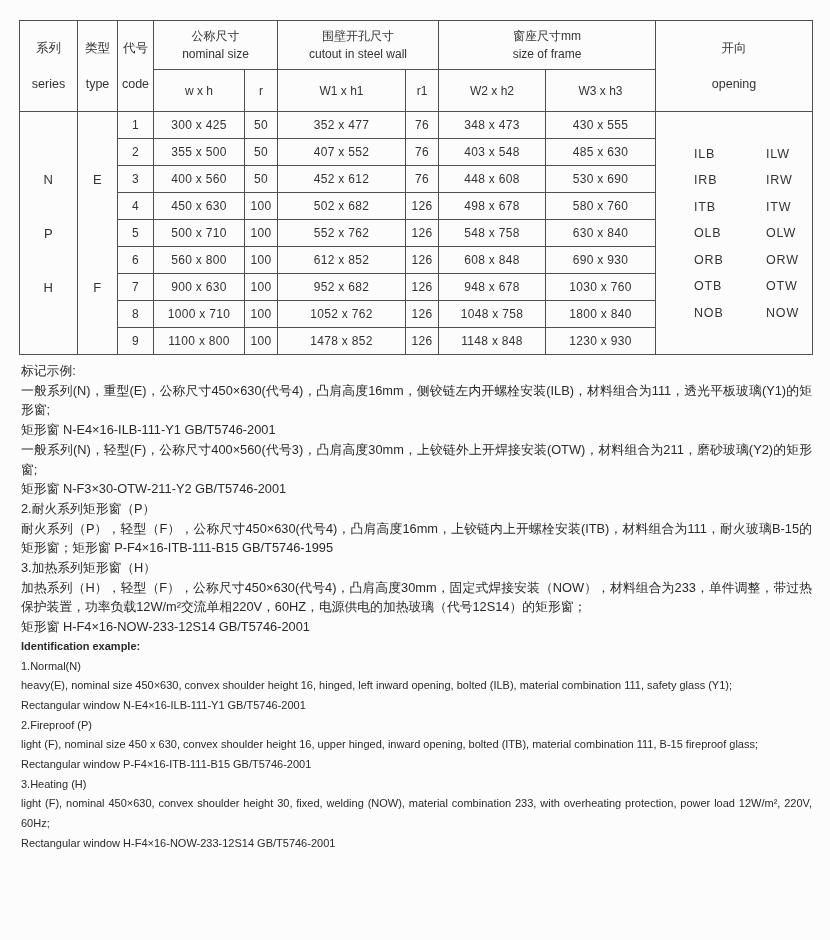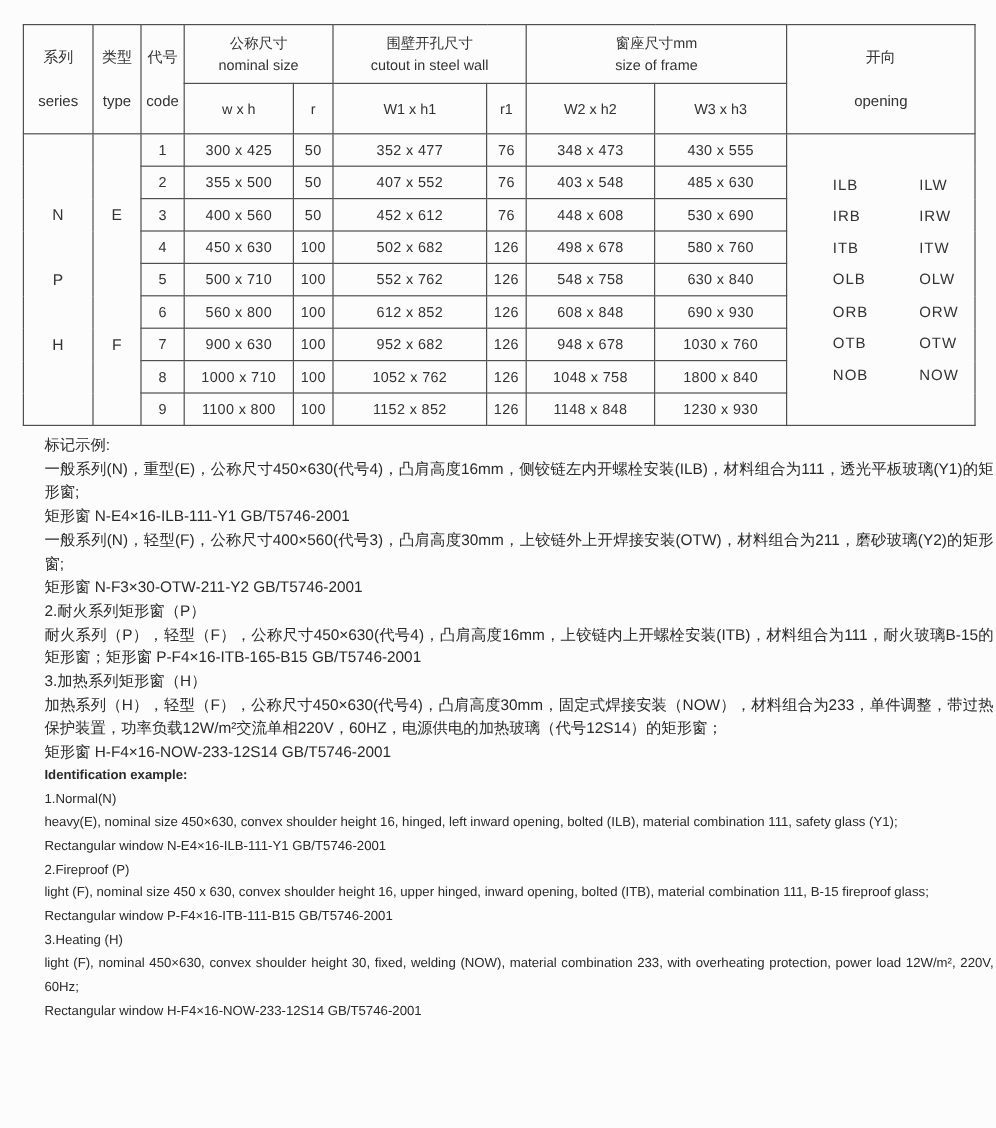--- a/index.html
+++ b/index.html
@@ -58,21 +58,21 @@
   }
   .opening-pair {
     display:flex; gap:26px;
     height:26.5px; align-items:center;
     font-size:12.5px; letter-spacing:0.8px;
   }
   .opening-pair span { width:46px; text-align:left; }
 
   
   .notes {
-    position:absolute; left:37px; top:361px; width:791px;
+    position:absolute; left:21px; top:361px; width:791px;
     font-size:12.8px; line-height:19.7px;
   }
   .notes p { margin:0; }
   .notes .justify { text-align:justify; }
   .notes .bold { font-weight:bold; }
   .notes .en { font-size:11px; }
 </style>
 </head>
 <body>
 
@@ -262,36 +262,36 @@
       <td>100</td>
       <td>1052 x 762</td>
       <td>126</td>
       <td>1048 x 758</td>
       <td>1800 x 840</td>
     </tr>
     <tr class="drow">
       <td>9</td>
       <td>1100 x 800</td>
       <td>100</td>
-      <td>1152 x 852</td>
+      <td>1478 x 852</td>
       <td>126</td>
       <td>1148 x 848</td>
       <td>1230 x 930</td>
     </tr>
   </tbody>
     </table>
 
   <div class="notes">
     <p>标记示例:</p>
     <p class="justify">一般系列(N)，重型(E)，公称尺寸450×630(代号4)，凸肩高度16mm，侧铰链左内开螺栓安装(ILB)，材料组合为111，透光平板玻璃(Y1)的矩形窗;</p>
     <p>矩形窗 N-E4×16-ILB-111-Y1 GB/T5746-2001</p>
     <p class="justify">一般系列(N)，轻型(F)，公称尺寸400×560(代号3)，凸肩高度30mm，上铰链外上开焊接安装(OTW)，材料组合为211，磨砂玻璃(Y2)的矩形窗;</p>
     <p>矩形窗 N-F3×30-OTW-211-Y2 GB/T5746-2001</p>
     <p>2.耐火系列矩形窗（P）</p>
-    <p class="justify">耐火系列（P），轻型（F），公称尺寸450×630(代号4)，凸肩高度16mm，上铰链内上开螺栓安装(ITB)，材料组合为111，耐火玻璃B-15的矩形窗；矩形窗 P-F4×16-ITB-165-B15 GB/T5746-2001</p>
+    <p class="justify">耐火系列（P），轻型（F），公称尺寸450×630(代号4)，凸肩高度16mm，上铰链内上开螺栓安装(ITB)，材料组合为111，耐火玻璃B-15的矩形窗；矩形窗 P-F4×16-ITB-111-B15 GB/T5746-1995</p>
     <p>3.加热系列矩形窗（H）</p>
     <p class="justify">加热系列（H），轻型（F），公称尺寸450×630(代号4)，凸肩高度30mm，固定式焊接安装（NOW），材料组合为233，单件调整，带过热保护装置，功率负载12W/m²交流单相220V，60HZ，电源供电的加热玻璃（代号12S14）的矩形窗；</p>
     <p>矩形窗 H-F4×16-NOW-233-12S14 GB/T5746-2001</p>
 
     <p class="bold en">Identification example:</p>
     <p class="en">1.Normal(N)</p>
     <p class="justify en">heavy(E), nominal size 450×630, convex shoulder height 16, hinged, left inward opening, bolted (ILB), material combination 111, safety glass (Y1);</p>
     <p class="en">Rectangular window N-E4×16-ILB-111-Y1 GB/T5746-2001</p>
     <p class="en">2.Fireproof (P)</p>
     <p class="justify en">light (F), nominal size 450 x 630, convex shoulder height 16, upper hinged, inward opening, bolted (ITB), material combination 111, B-15 fireproof glass;</p>

